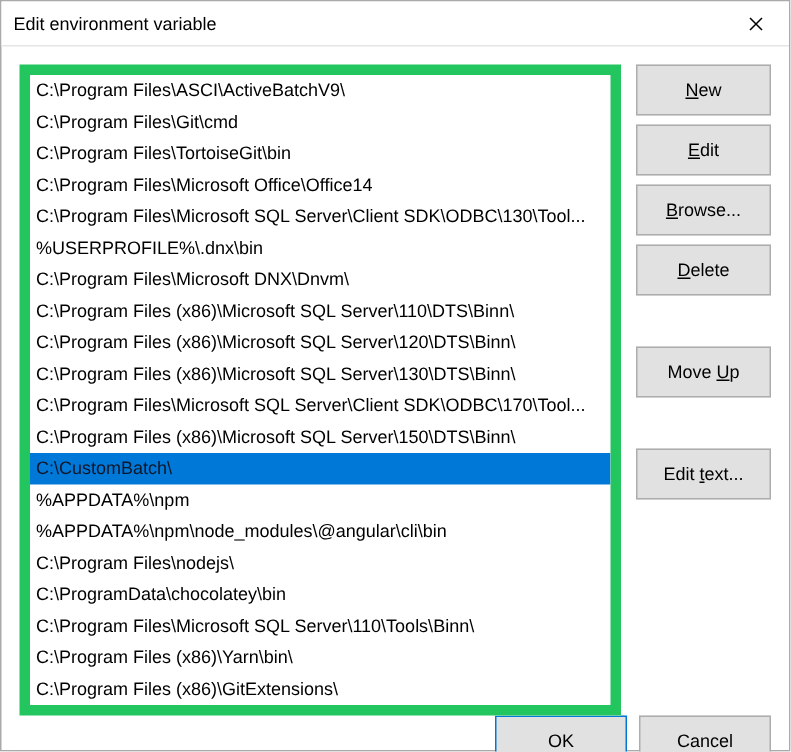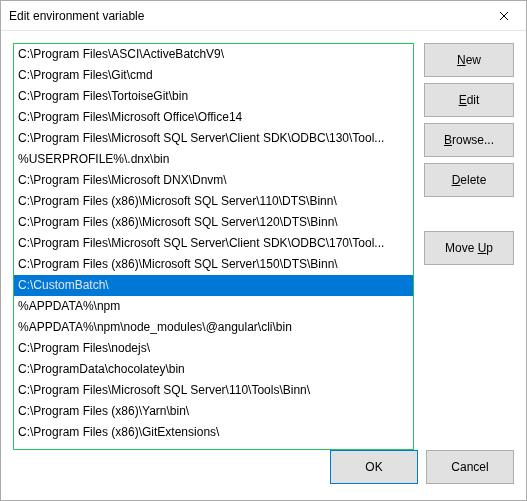--- a/index.html
+++ b/index.html
@@ -40,38 +40,38 @@
   }
   .close-btn svg { width: 10px; height: 10px; }
   .content {
     flex: 1;
     display: flex;
     padding: 12px 12px 0 12px;
     gap: 10px;
   }
   .listbox {
     flex: 1;
-    border: 1px solid #22c55e;
+    border: 7px solid #22c55e;
     background: #fff;
     overflow-y: auto;
     position: relative;
   }
   .list-inner { display: block; }
   .list-item {
     padding: 2px 4px;
     font-size: 12px;
     line-height: 17px;
     white-space: nowrap;
     overflow: hidden;
     text-overflow: ellipsis;
     cursor: default;
   }
   .list-item.selected {
     background: #0078d7;
-    color: #e5e5e5;
+    color: #0f172a;
   }
   .side-buttons {
     width: 90px;
     display: flex;
     flex-direction: column;
     gap: 6px;
   }
   .btn {
     height: 34px;
     border: 1px solid #adadad;
@@ -118,40 +118,42 @@
       <div class="list-inner" id="list-inner">
           <div class="list-item">C:\Program Files\ASCI\ActiveBatchV9\</div>
           <div class="list-item">C:\Program Files\Git\cmd</div>
           <div class="list-item">C:\Program Files\TortoiseGit\bin</div>
           <div class="list-item">C:\Program Files\Microsoft Office\Office14</div>
           <div class="list-item">C:\Program Files\Microsoft SQL Server\Client SDK\ODBC\130\Tool...</div>
           <div class="list-item">%USERPROFILE%\.dnx\bin</div>
           <div class="list-item">C:\Program Files\Microsoft DNX\Dnvm\</div>
           <div class="list-item">C:\Program Files (x86)\Microsoft SQL Server\110\DTS\Binn\</div>
           <div class="list-item">C:\Program Files (x86)\Microsoft SQL Server\120\DTS\Binn\</div>
+          <div class="list-item">C:\Program Files (x86)\Microsoft SQL Server\130\DTS\Binn\</div>
           <div class="list-item">C:\Program Files\Microsoft SQL Server\Client SDK\ODBC\170\Tool...</div>
           <div class="list-item">C:\Program Files (x86)\Microsoft SQL Server\150\DTS\Binn\</div>
           <div class="list-item selected">C:\CustomBatch\</div>
           <div class="list-item">%APPDATA%\npm</div>
           <div class="list-item">%APPDATA%\npm\node_modules\@angular\cli\bin</div>
           <div class="list-item">C:\Program Files\nodejs\</div>
           <div class="list-item">C:\ProgramData\chocolatey\bin</div>
           <div class="list-item">C:\Program Files\Microsoft SQL Server\110\Tools\Binn\</div>
           <div class="list-item">C:\Program Files (x86)\Yarn\bin\</div>
           <div class="list-item">C:\Program Files (x86)\GitExtensions\</div>
         </div>
     </div>
     <div class="side-buttons">
       <button class="btn"><span class="accel">N</span><span>ew</span></button>
       <button class="btn"><span class="accel">E</span><span>dit</span></button>
       <button class="btn"><span class="accel">B</span><span>rowse...</span></button>
       <button class="btn"><span class="accel">D</span><span>elete</span></button>
       <div class="spacer-md"></div>
       <button class="btn"><span>Move </span><span class="accel">U</span><span>p</span></button>
       <div class="spacer-md"></div>
+      <button class="btn"><span>Edit </span><span class="accel">t</span><span>ext...</span></button>
     </div>
   </div>
 
   <div class="footer">
     <button class="btn default">OK</button>
     <button class="btn">Cancel</button>
   </div>
 </div>
 
 </body></html>

